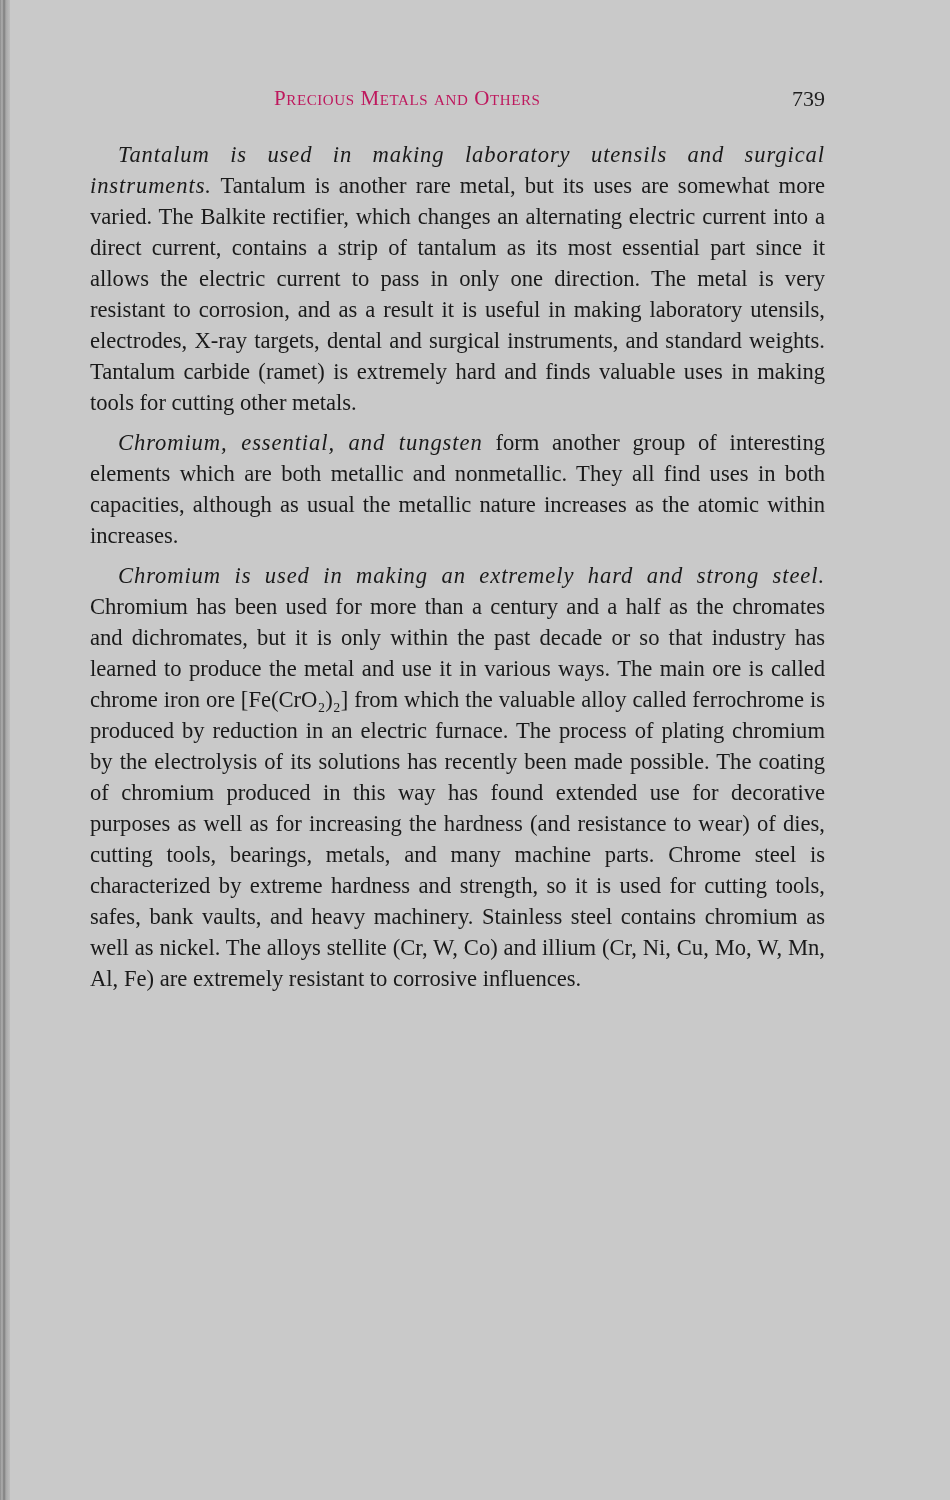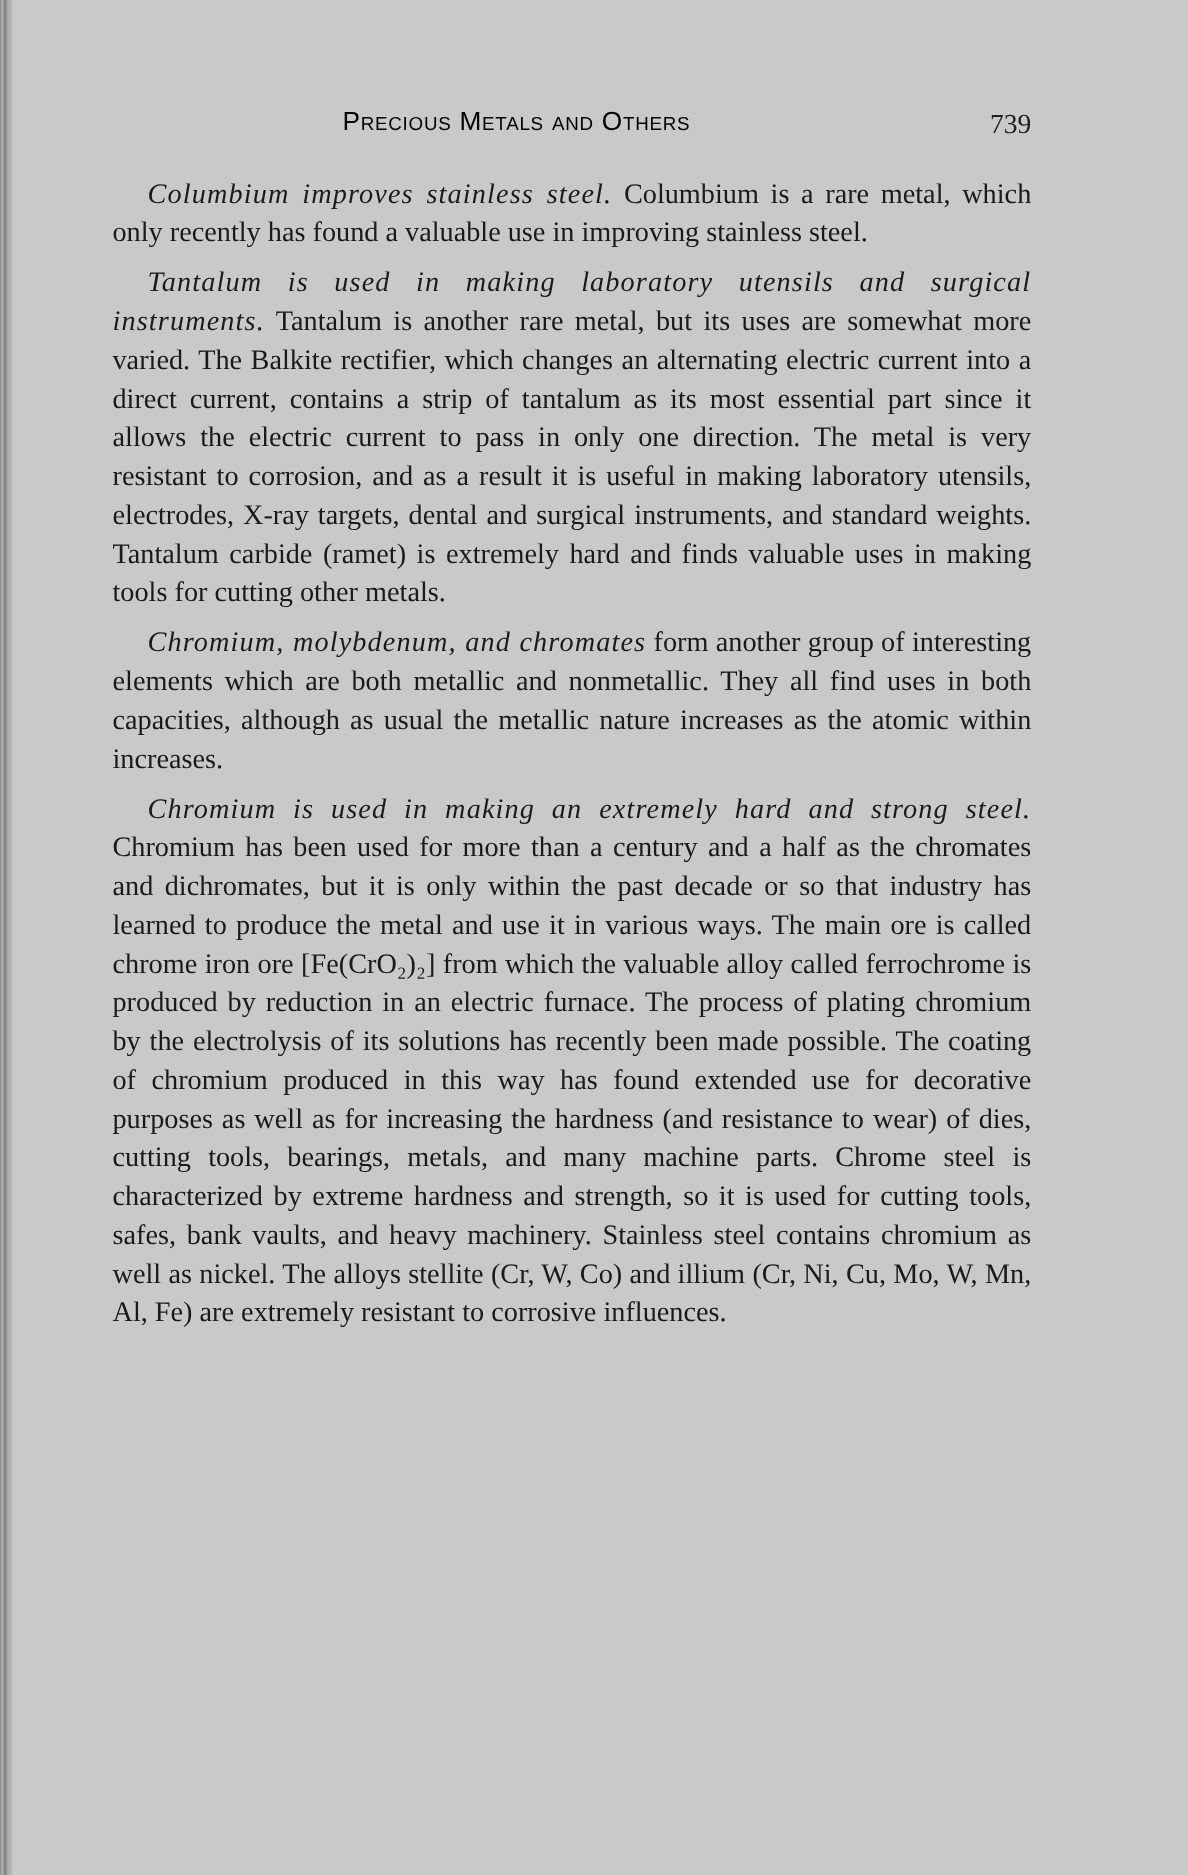--- a/index.html
+++ b/index.html
@@ -15,23 +15,23 @@
     background: linear-gradient(to right, #8a8a8a 0px, #b0b0b0 2px, #7c7c7c 4px, #a9a9a9 6px, #bdbdbd 10px);
   }
   .page {
     position: absolute; left: 90px; top: 0; width: 735px;
   }
   .running-head {
     position: absolute; top: 86px; left: 0; width: 735px; height: 30px;
   }
   .running-title {
     position: absolute; left: 184px; top: 0;
-    font-family: Liberation Sans, sans-serif;
+    font-family: Liberation Serif, serif;
     font-size: 21px; font-variant: small-caps; letter-spacing: 0.6px;
-    color: #000000;
+    color: #be185d;
   }
   .page-number {
     position: absolute; right: 0; top: 0;
     font-family: "Liberation Serif", serif;
     font-size: 22px; color: #1e1e1e; text-align: center;
   }
   .body-text {
     position: absolute; top: 139px; left: 0; width: 735px;
   }
   .para {
@@ -50,18 +50,17 @@
 
 <div class="binding"></div>
 
 <div class="page">
   <div class="running-head">
     <span class="running-title">Precious Metals and Others</span>
     <span class="page-number">739</span>
   </div>
 
   <div class="body-text">
-    <p class="para"><span class="lead">Columbium improves stainless steel.</span><span> Columbium is a rare metal, which only recently has found a valuable use in improv­ing stainless steel.</span></p>
     <p class="para"><span class="lead">Tantalum is used in making laboratory utensils and sur­gical instruments.</span><span> Tantalum is another rare metal, but its uses are somewhat more varied. The Balkite rectifier, which changes an alternating electric current into a direct current, contains a strip of tantalum as its most essential part since it allows the electric current to pass in only one direction. The metal is very resistant to corrosion, and as a result it is useful in making laboratory utensils, electrodes, X-ray targets, dental and surgical instruments, and standard weights. Tantalum carbide (ramet) is extremely hard and finds valuable uses in making tools for cutting other metals.</span></p>
-    <p class="para"><span class="lead">Chromium, molybdenum, and chromates</span><span> form another group of interesting elements which are both metallic and non­metallic. They all find uses in both capacities, although as usual the metallic nature increases as the atomic within in­creases.</span></p>
+    <p class="para"><span class="lead">Chromium, essential, and tungsten</span><span> form another group of interesting elements which are both metallic and non­metallic. They all find uses in both capacities, although as usual the metallic nature increases as the atomic within in­creases.</span></p>
     <p class="para"><span class="lead">Chromium is used in making an extremely hard and strong steel.</span><span> Chromium has been used for more than a century and a half as the chromates and dichromates, but it is only within the past decade or so that industry has learned to produce the metal and use it in various ways. The main ore is called chrome iron ore [Fe(CrO₂)₂] from which the valuable alloy called ferrochrome is produced by reduction in an electric furnace. The process of plating chromium by the electrolysis of its solutions has recently been made possible. The coating of chromium produced in this way has found extended use for decorative purposes as well as for increasing the hardness (and resistance to wear) of dies, cutting tools, bearings, metals, and many machine parts. Chrome steel is characterized by extreme hardness and strength, so it is used for cutting tools, safes, bank vaults, and heavy machinery. Stainless steel con­tains chromium as well as nickel. The alloys stellite (Cr, W, Co) and illium (Cr, Ni, Cu, Mo, W, Mn, Al, Fe) are extremely resistant to corrosive influences.</span></p>
   </div>
 </div>
 
 </body></html>

